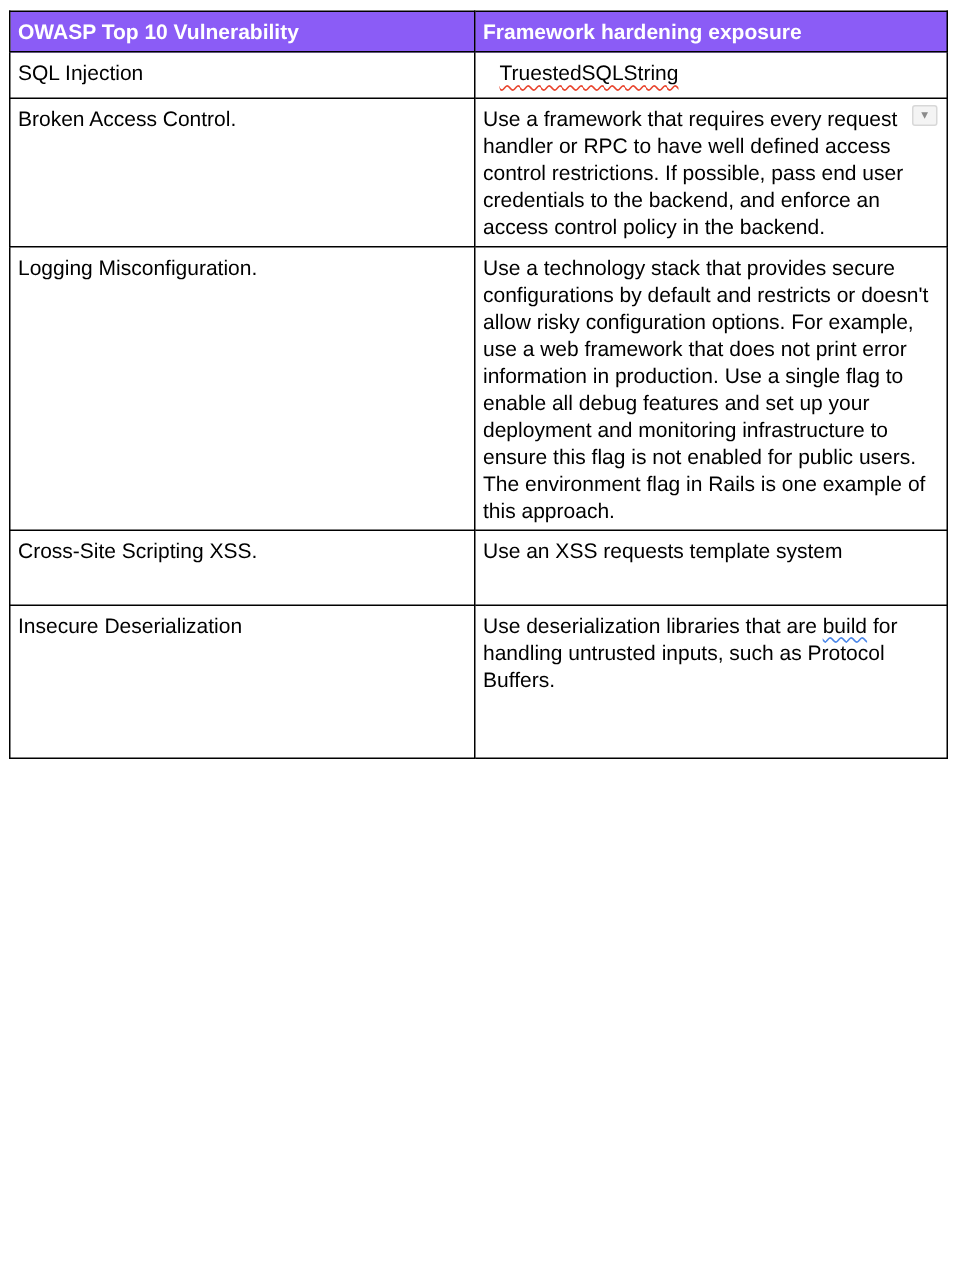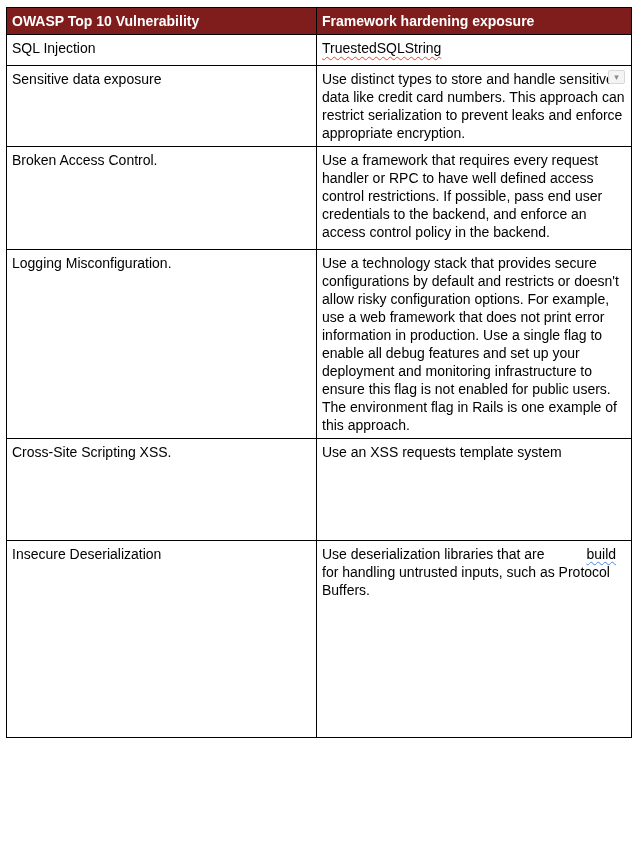--- a/index.html
+++ b/index.html
@@ -31,21 +31,21 @@
   col.c2 { width: 315px; }
   th, td {
     border: 1.5px solid #000000;
     padding: 4px 5px;
     font-size: 14px;
     line-height: 18px;
     vertical-align: top;
     word-wrap: break-word;
   }
   thead th {
-    background: #7f1d1d;
+    background: #8b5cf6;
     color: #ffffff;
     font-weight: bold;
     text-align: left;
     height: 22px;
     vertical-align: middle;
     padding-top: 2px;
     padding-bottom: 2px;
   }
   
   #rows tr:nth-child(1)  td { height: 22px; }
@@ -61,26 +61,26 @@
 
   
   .mark-underline {
     text-decoration: underline;
     text-decoration-color: #000000;
   }
   .mark-spell-red {
     text-decoration: underline wavy var(--spell-red, #e8442d);
     text-decoration-thickness: 1px;
     text-underline-offset: 3px;
+    margin-left: 11px;
   }
   .mark-grammar-blue {
     text-decoration: underline wavy var(--grammar-blue, #4a86e8);
     text-decoration-thickness: 1px;
     text-underline-offset: 2px;
-    margin-left: 38px;
   }
 
   
   .dropdown-chip {
     position: absolute;
     left: 608px;
     top: 70px;
     width: 17px;
     height: 14px;
     background: #f4f4f4;
@@ -114,24 +114,20 @@
         <th>OWASP Top 10 Vulnerability</th>
         <th>Framework hardening exposure</th>
       </tr>
     </thead>
     <tbody id="rows">
         <tr>
           <td>SQL Injection</td>
           <td><span class="mark-underline mark-spell-red">TruestedSQLString</span></td>
         </tr>
         <tr>
-          <td>Sensitive data exposure</td>
-          <td><span>Use distinct types to store and handle sensitive data like credit card numbers. This approach can restrict serialization to prevent leaks and enforce appropriate encryption.</span></td>
-        </tr>
-        <tr>
           <td>Broken Access Control.</td>
           <td><span>Use a framework that requires every request handler or RPC to have well defined access control restrictions. If possible, pass end user credentials to the backend, and enforce an access control policy in the backend.</span></td>
         </tr>
         <tr>
           <td>Logging Misconfiguration.</td>
           <td><span>Use a technology stack that provides secure configurations by default and restricts or doesn't allow risky configuration options. For example, use a web framework that does not print error information in production. Use a single flag to enable all debug features and set up your deployment and monitoring infrastructure to ensure this flag is not enabled for public users. The environment flag in Rails is one example of this approach.</span></td>
         </tr>
         <tr>
           <td>Cross-Site Scripting XSS.</td>
           <td><span>Use an XSS requests template system</span></td>

